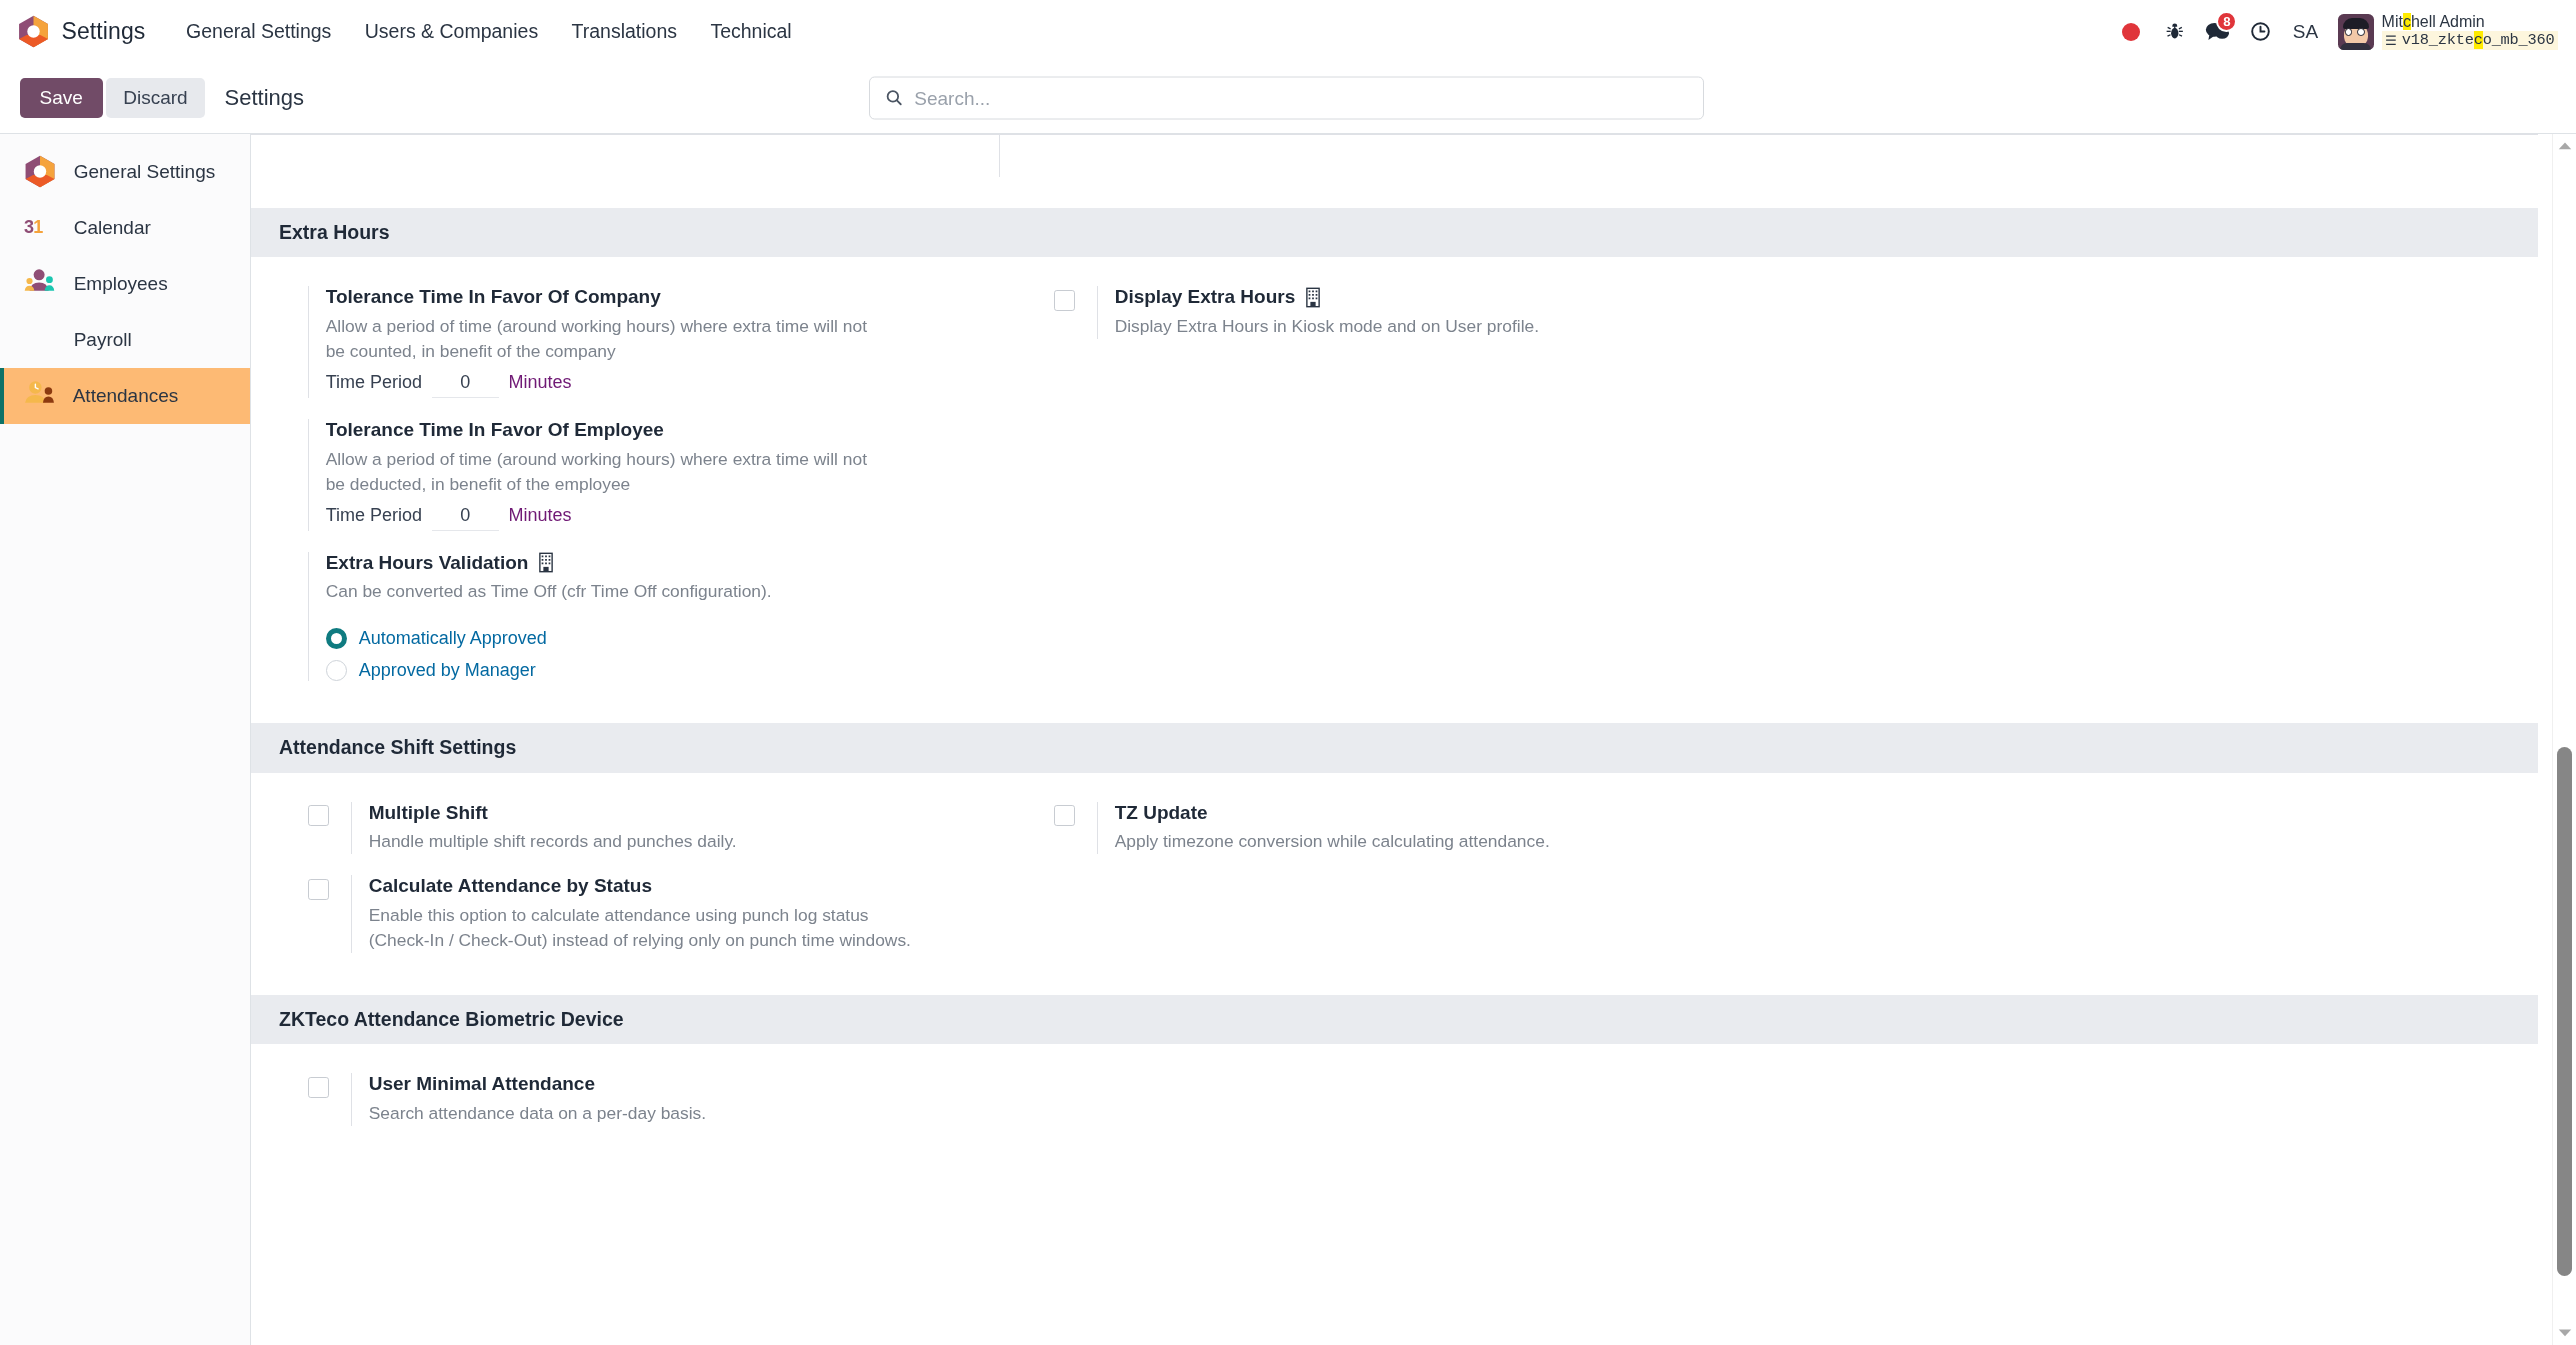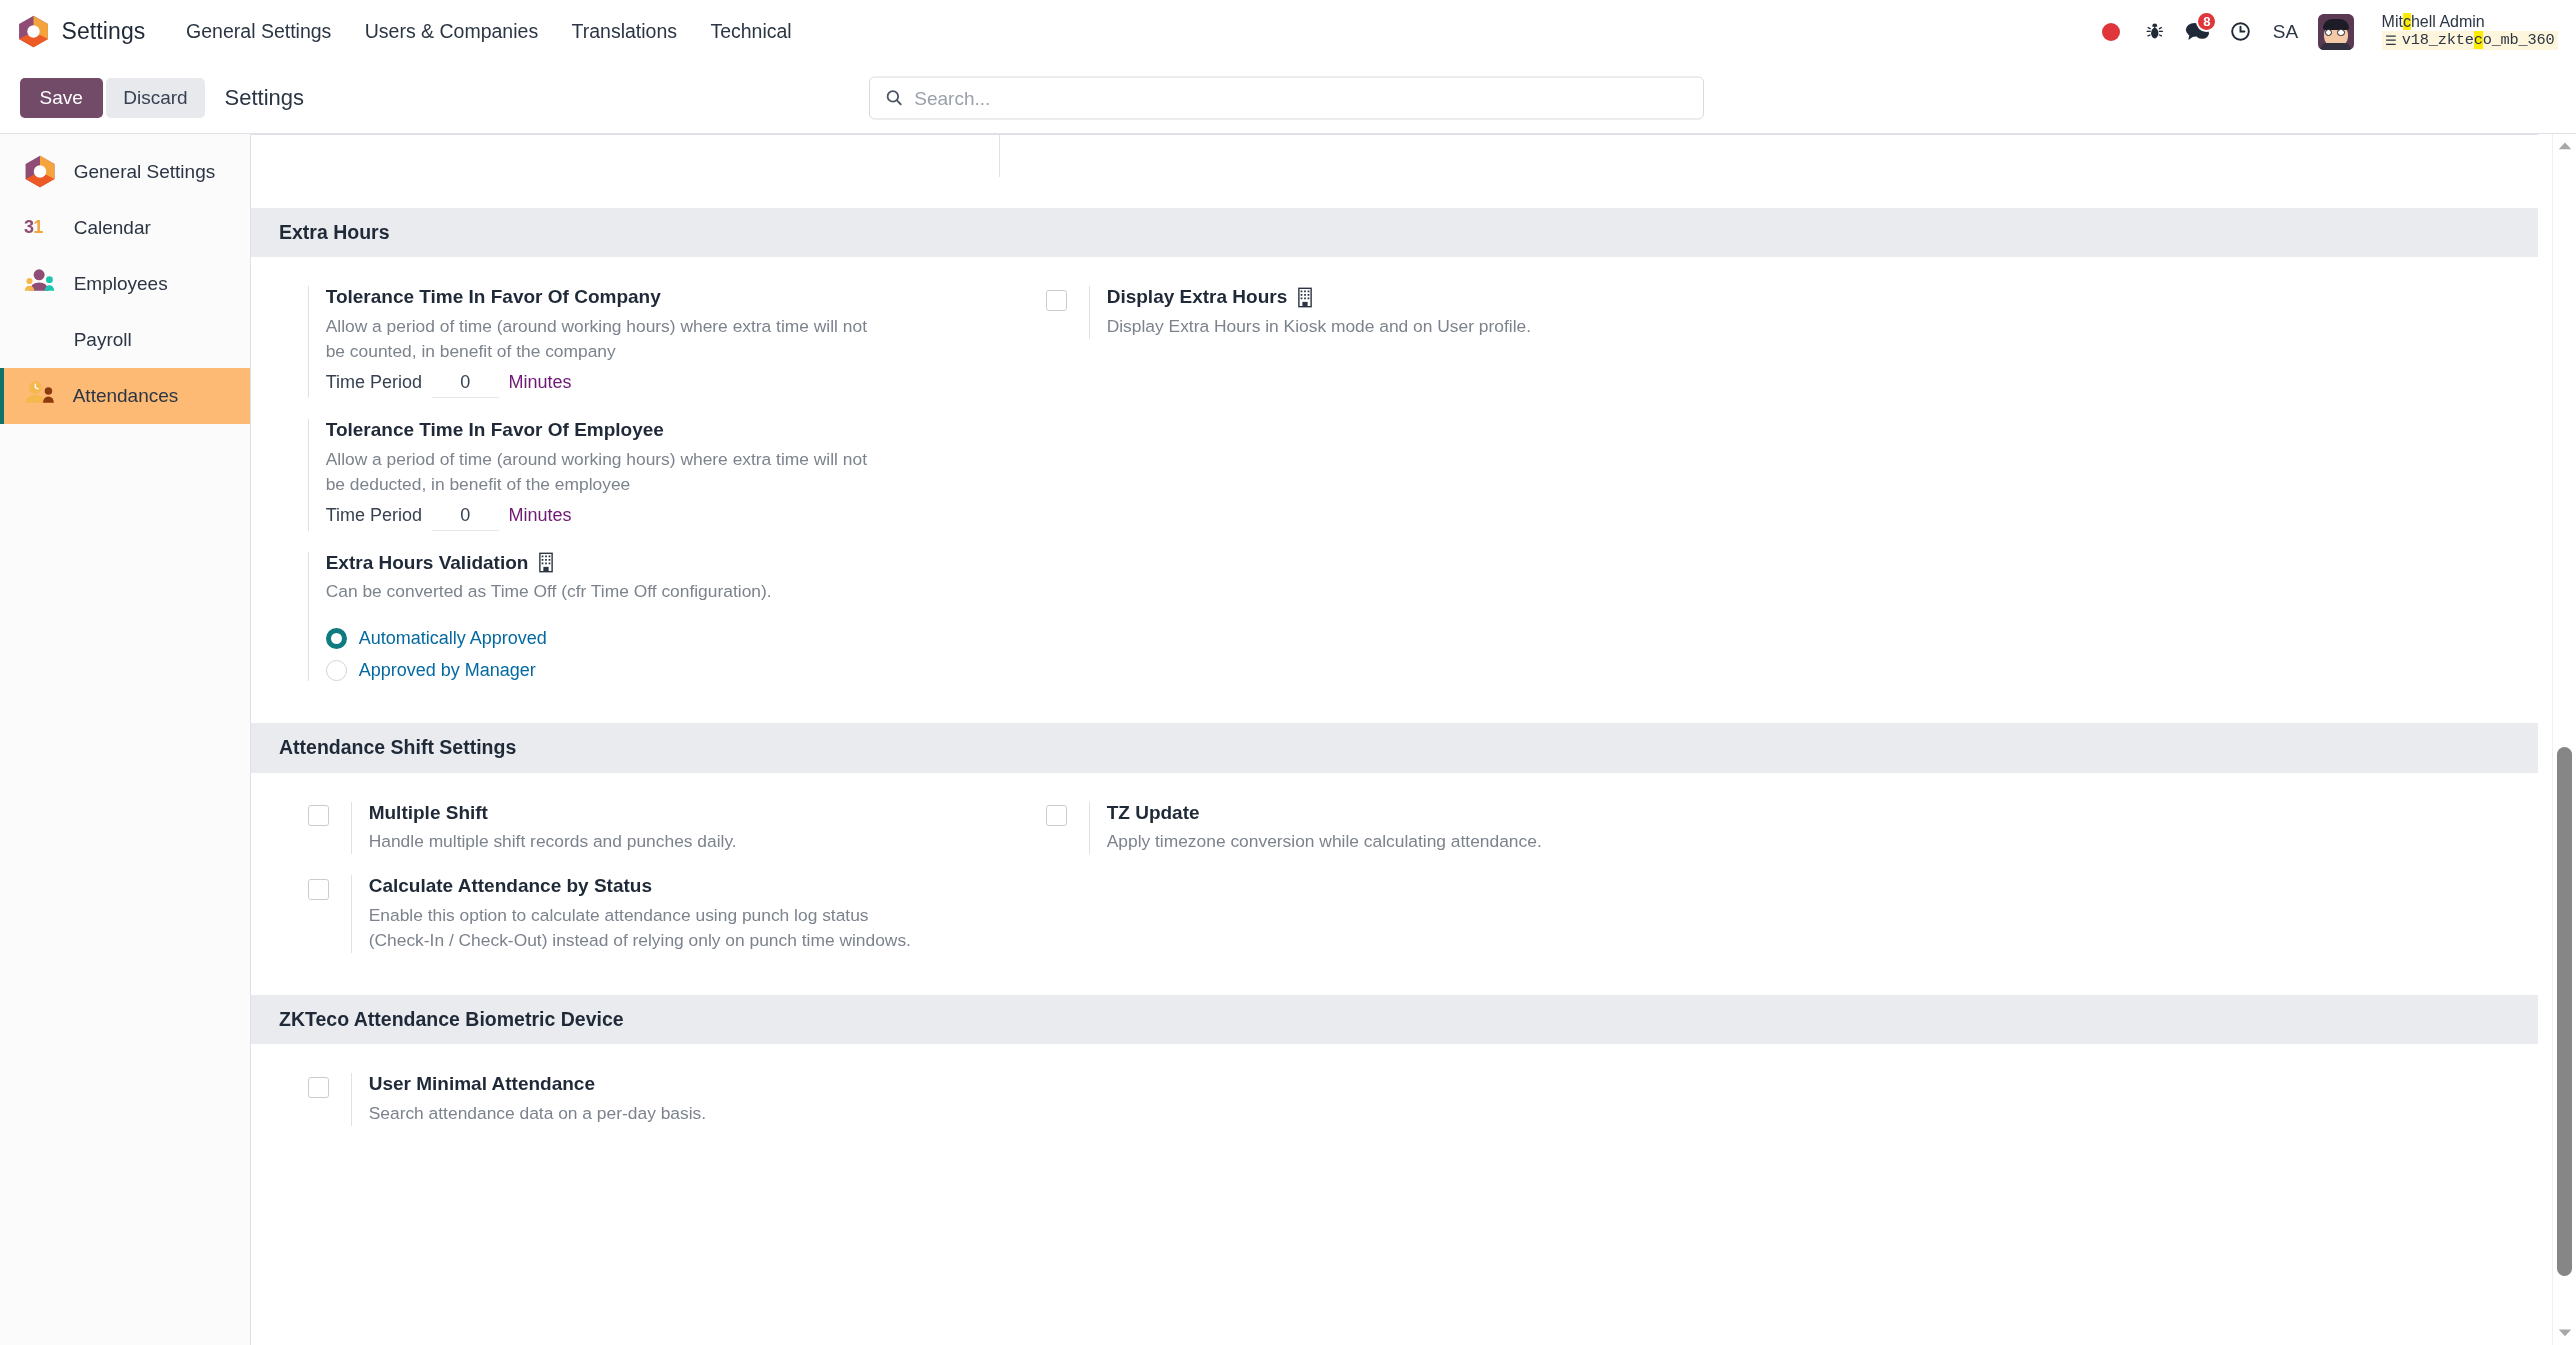--- a/index.html
+++ b/index.html
@@ -40,21 +40,21 @@
   }
   .red-dot { width: 18px; height: 18px; border-radius: 50%; background: #e0353a; }
   .chat-badge {
     position: absolute; top: 11px; right: 1.4px;
     min-width: 21px; height: 21px; border-radius: 10.4px;
     background: #e0353a; color: #fff; font-size: 13.2px; font-weight: 700;
     display: flex; align-items: center; justify-content: center;
     padding: 0 4.9px; border: 2.1px solid #fff;
   }
   .sa-text { font-size: 19px; color: #2b3543; padding: 0 11px; cursor: pointer; }
-  .user-block { display: flex; align-items: flex-end; gap: 28px; margin-left: 8.4px; cursor: pointer; }
+  .user-block { display: flex; align-items: center; gap: 8px; margin-left: 8.4px; cursor: pointer; }
   .avatar {
     width: 36px; height: 36px; border-radius: 5.6px;
     background: #5a3a52; position: relative; overflow: hidden; flex: none;
   }
   .avatar .face { position: absolute; left: 6.3px; top: 9px; width: 24px; height: 24px;
                   background: #f3c9a8; border-radius: 50% 50% 45% 45%; }
   .avatar .hair { position: absolute; left: 4.9px; top: 4.9px; width: 26.5px; height: 11px;
                   background: #1d1c26; border-radius: 13.2px 13.2px 2.8px 2.8px; }
   .avatar .g1, .avatar .g2 { position: absolute; top: 14.6px; width: 7.7px; height: 7.7px;
                              border: 1.7px solid #1d1c26; border-radius: 50%; background: #fff; }
@@ -139,21 +139,21 @@
     position: absolute; left: 759px; top: 1.4px; width: 0.7px; height: 42px; background: #dfe1e6;
   }
   .section-header {
     background: #e9ebef;
     padding: 13.2px 0 13.2px 39px;
     font-size: 19.5px; font-weight: 700; color: #1f2937;
   }
   .setting-grid {
     display: grid; grid-template-columns: 738px 1fr;
     padding: 29px 0 21px 68px;
-    column-gap: 0;
+    column-gap: 8px;
   }
   .col { display: flex; flex-direction: column; gap: 0; }
 
   .setting-block { padding-bottom: 21px; }
   .setting-row { display: flex; align-items: flex-start; gap: 0; }
   .cb-wrap { width: 43px; flex: none; padding-top: 3.5px; display: flex; }
   .checkbox {
     width: 21px; height: 21px; border: 1.4px solid #c8ccd2; border-radius: 2.8px;
     background: #fff; cursor: pointer; flex: none;
   }

